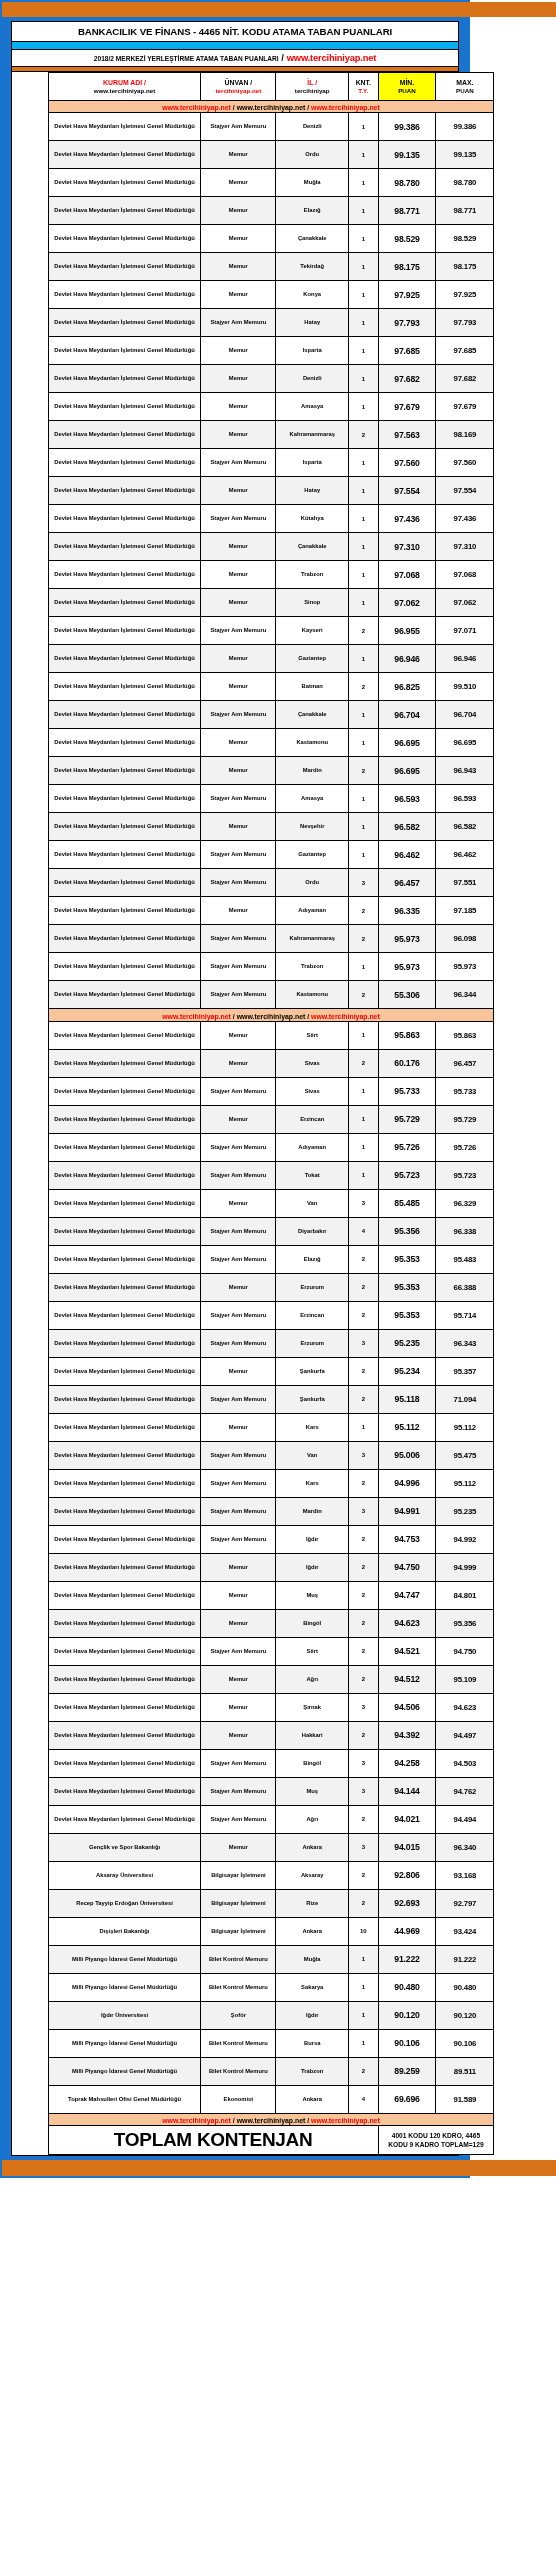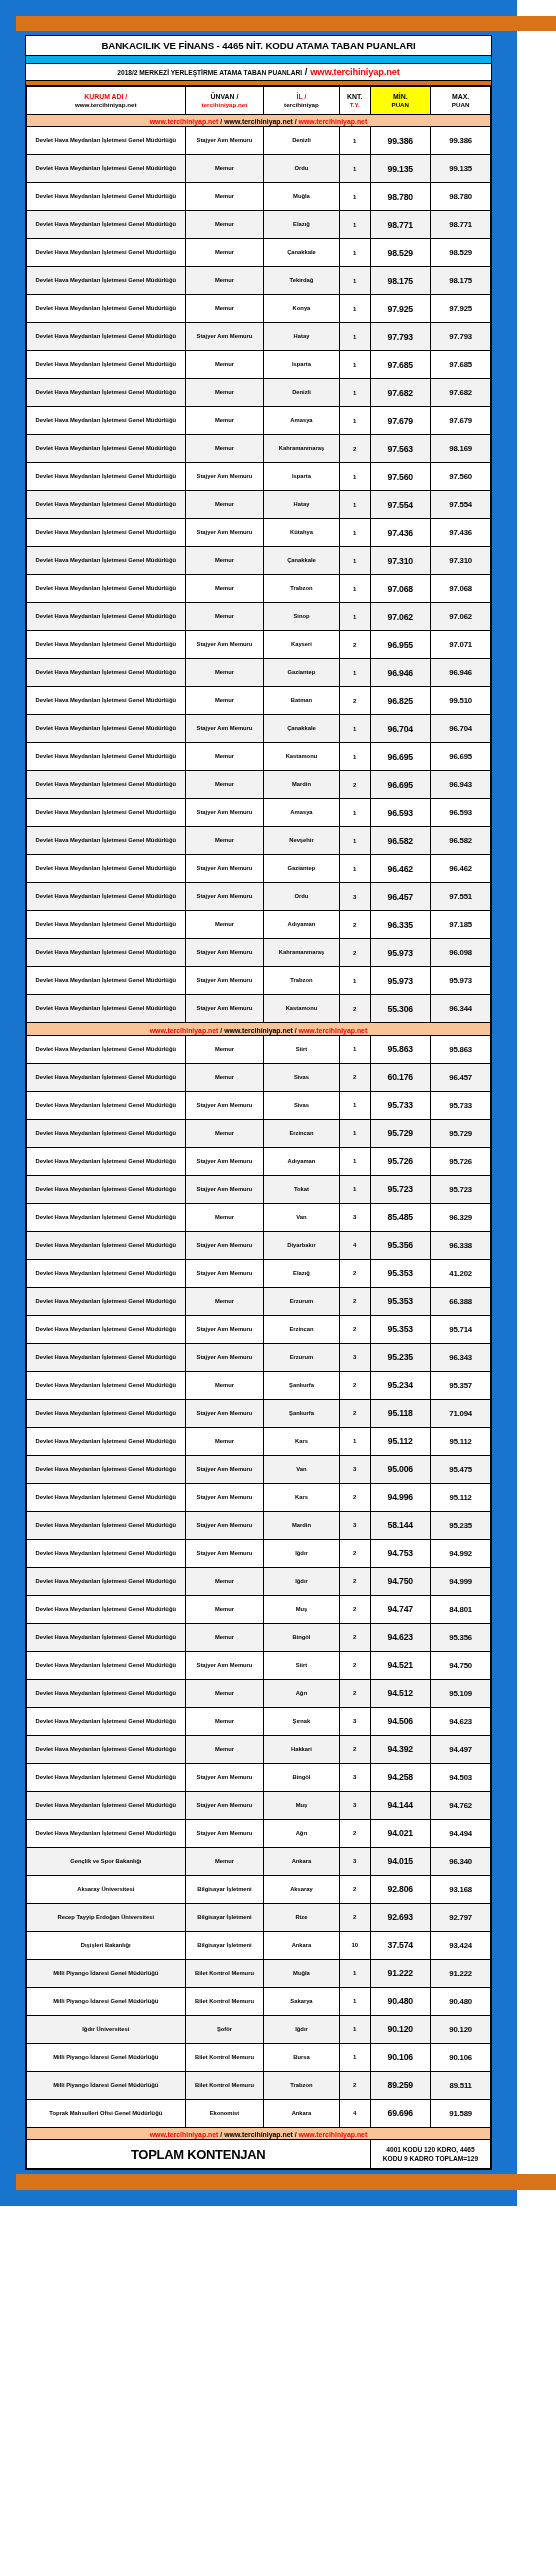--- a/index.html
+++ b/index.html
@@ -5,23 +5,23 @@
 <style>
   * { box-sizing: border-box; margin: 0; padding: 0; }
   html, body {
     width: 557px;
     background: #ffffff;
     font-family: "Liberation Sans", sans-serif;
   }
   body { width: 557px; }
 
   .page {
-    width: 517px;
+    width: 470px;
     background: #1874CD;
-    padding: 16px;
+    padding: 2px;
     position: relative;
   }
 
   
   .bar-orange {
     height: 15px;
     background: #D9731A;
     width: 557px;
   }
   .bar-orange.bottom { height: 16.2px; }
@@ -86,20 +86,21 @@
     background: #D9731A;
     height: 5.6px;
     border-bottom: 1.2px solid #000;
   }
 
   
   table.grid {
     border-collapse: collapse;
     width: 100%;
     table-layout: fixed;
+    margin-left: 36px;
   }
   table.grid col.c-kurum  { width: 124px; }
   table.grid col.c-unvan  { width: 61px; }
   table.grid col.c-il     { width: 59px; }
   table.grid col.c-knt    { width: 24px; }
   table.grid col.c-min    { width: 47px; }
   table.grid col.c-max    { width: 47px; }
 
   table.grid td, table.grid th {
     border: 0.6px solid #000;
@@ -187,21 +188,21 @@
   tr.alt td { background: #F2F2F2; }
   tr.white td { background: #FFFFFF; }
 
   
   .total-row td {
     height: 29px;
     background: #ffffff;
   }
   td.total-label {
     text-align: center;
-    font-size: 13px;
+    font-size: 19px;
     font-weight: bold;
     letter-spacing: -0.3px;
     color: #000;
   }
   td.total-value {
     text-align: center;
     font-size: 6.6px;
     font-weight: bold;
     line-height: 1.45;
     color: #000;
@@ -596,21 +597,21 @@
               <td class="knt sep">4</td>
               <td class="minp sep">95.356</td>
               <td class="maxp sep">96.338</td>
             </tr>
             <tr class="data white">
               <td class="kurum">Devlet Hava Meydanları İşletmesi Genel Müdürlüğü</td>
               <td class="unvan sep">Stajyer Aım Memuru</td>
               <td class="il sep">Elazığ</td>
               <td class="knt sep">2</td>
               <td class="minp sep">95.353</td>
-              <td class="maxp sep">41.202</td>
+              <td class="maxp sep">95.483</td>
             </tr>
             <tr class="data alt">
               <td class="kurum">Devlet Hava Meydanları İşletmesi Genel Müdürlüğü</td>
               <td class="unvan sep">Memur</td>
               <td class="il sep">Erzurum</td>
               <td class="knt sep">2</td>
               <td class="minp sep">95.353</td>
               <td class="maxp sep">66.388</td>
             </tr>
             <tr class="data white">
@@ -667,21 +668,21 @@
               <td class="il sep">Kars</td>
               <td class="knt sep">2</td>
               <td class="minp sep">94.996</td>
               <td class="maxp sep">95.112</td>
             </tr>
             <tr class="data alt">
               <td class="kurum">Devlet Hava Meydanları İşletmesi Genel Müdürlüğü</td>
               <td class="unvan sep">Stajyer Aım Memuru</td>
               <td class="il sep">Mardin</td>
               <td class="knt sep">3</td>
-              <td class="minp sep">58.144</td>
+              <td class="minp sep">94.991</td>
               <td class="maxp sep">95.235</td>
             </tr>
             <tr class="data white">
               <td class="kurum">Devlet Hava Meydanları İşletmesi Genel Müdürlüğü</td>
               <td class="unvan sep">Stajyer Aım Memuru</td>
               <td class="il sep">Iğdır</td>
               <td class="knt sep">2</td>
               <td class="minp sep">94.753</td>
               <td class="maxp sep">94.992</td>
             </tr>
@@ -787,21 +788,21 @@
               <td class="il sep">Rize</td>
               <td class="knt sep">2</td>
               <td class="minp sep">92.693</td>
               <td class="maxp sep">92.797</td>
             </tr>
             <tr class="data white">
               <td class="kurum">Dışişleri Bakanlığı</td>
               <td class="unvan sep">Bilgisayar İşletmeni</td>
               <td class="il sep">Ankara</td>
               <td class="knt sep">10</td>
-              <td class="minp sep">37.574</td>
+              <td class="minp sep">44.969</td>
               <td class="maxp sep">93.424</td>
             </tr>
             <tr class="data alt">
               <td class="kurum">Milli Piyango İdaresi Genel Müdürlüğü</td>
               <td class="unvan sep">Bilet Kontrol Memuru</td>
               <td class="il sep">Muğla</td>
               <td class="knt sep">1</td>
               <td class="minp sep">91.222</td>
               <td class="maxp sep">91.222</td>
             </tr>

